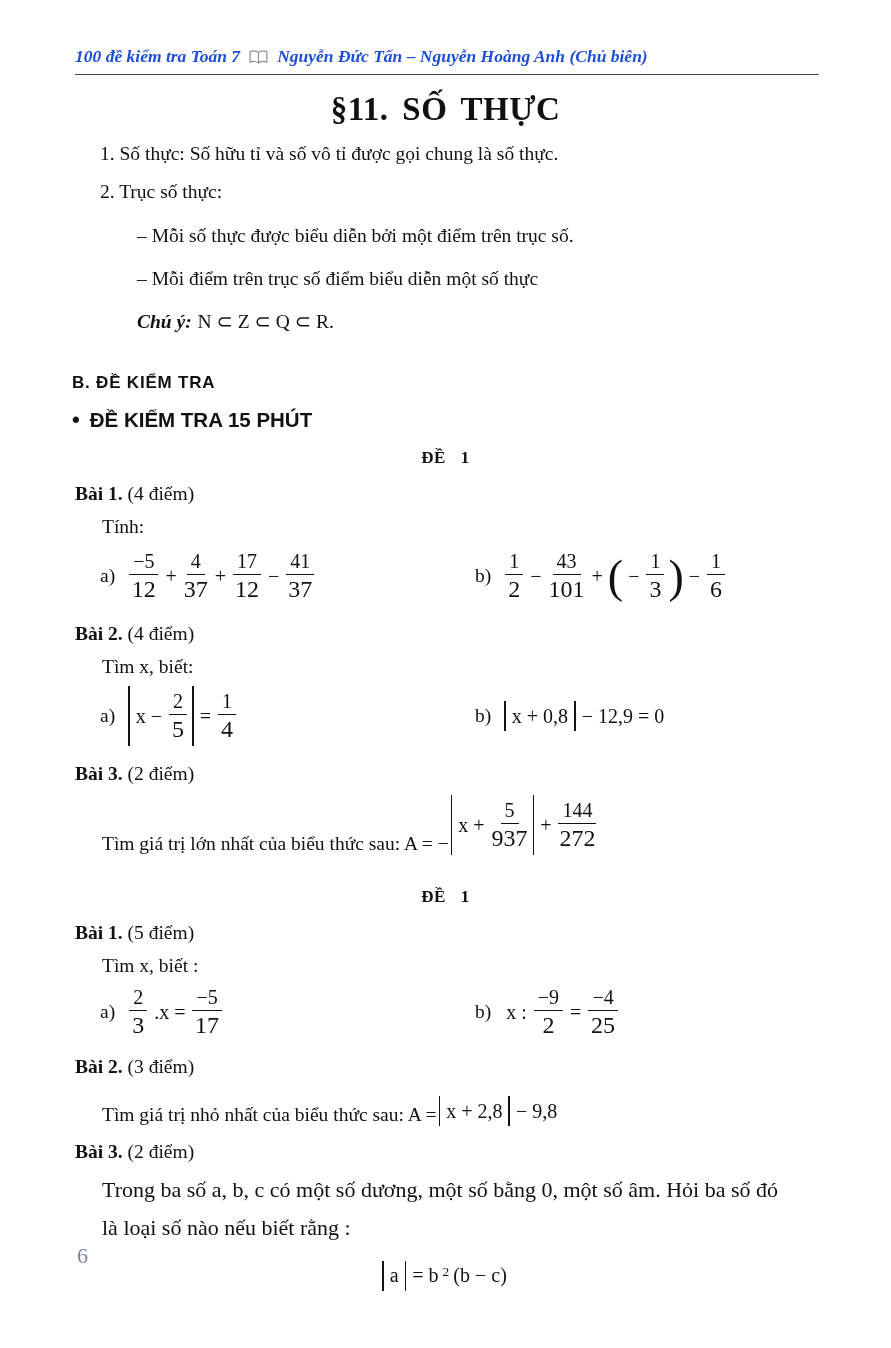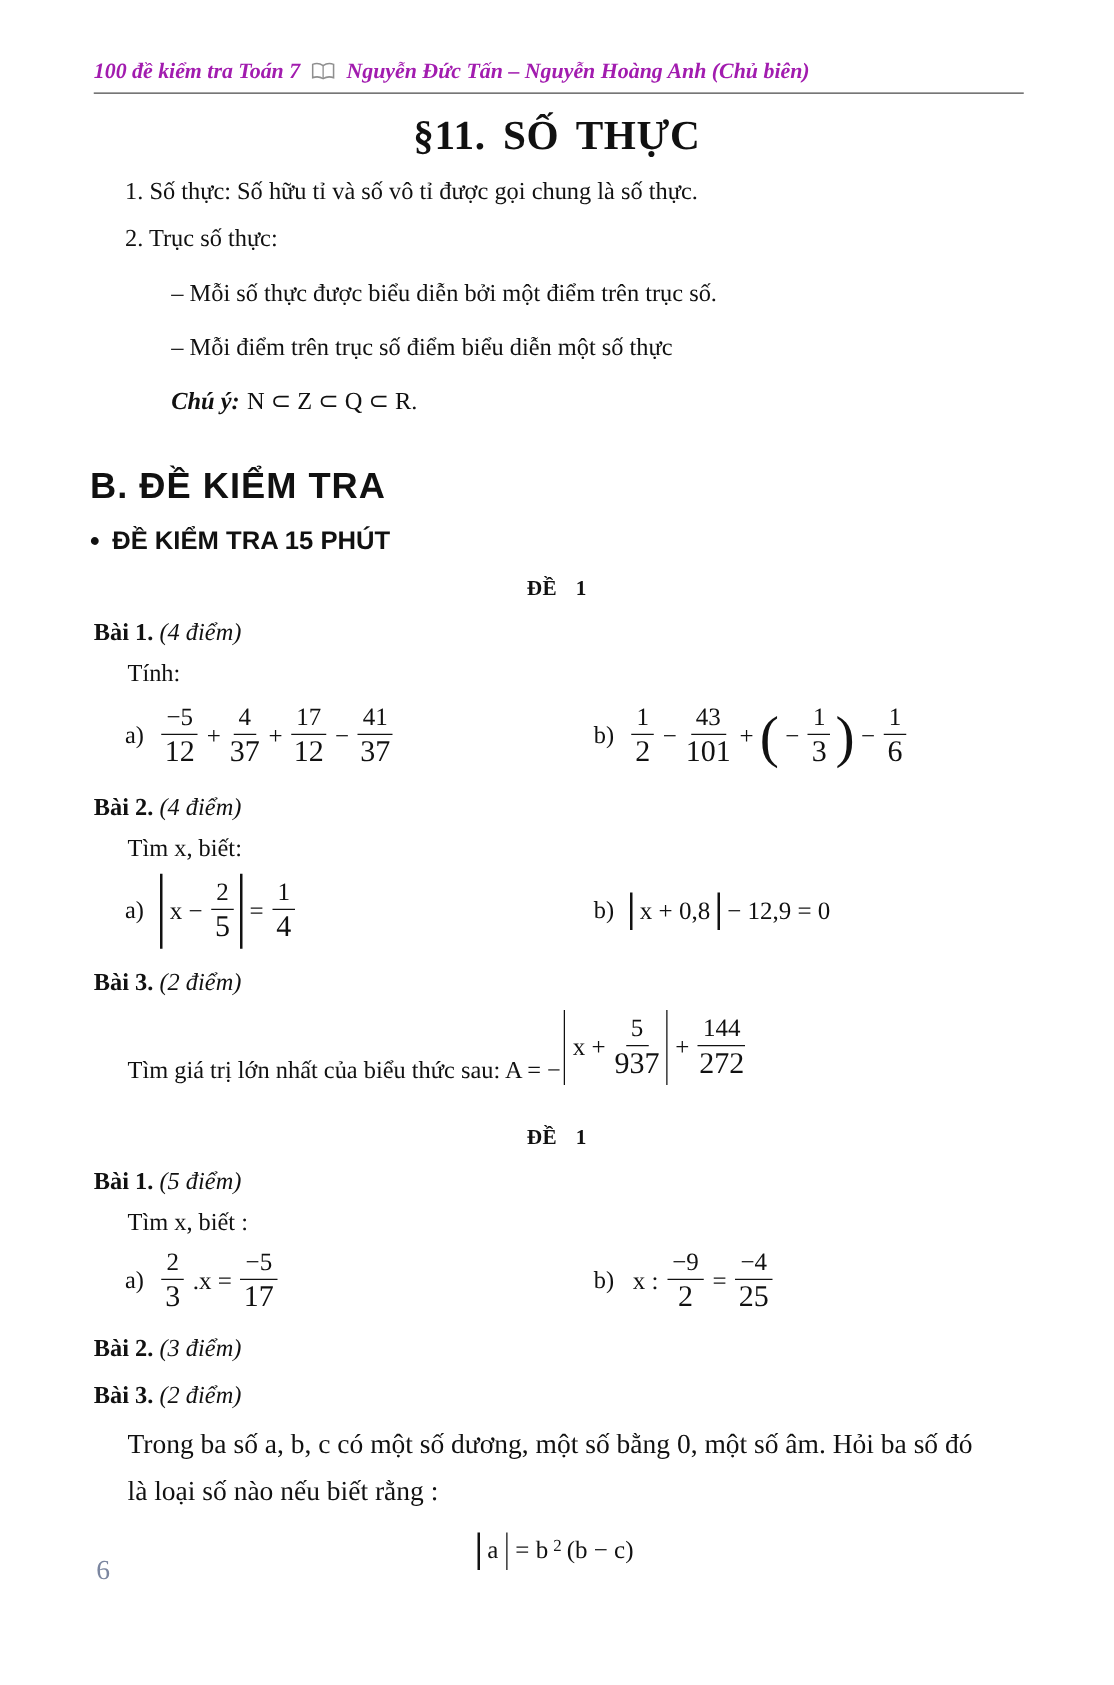--- a/index.html
+++ b/index.html
@@ -6,41 +6,41 @@
   .page{
     width:891px;height:1348px;position:relative;margin:0 auto;
     background:#ffffff;color:#111;overflow:hidden;
     font-family:"Liberation Serif", serif;
   }
   
   .header{
     margin:46px 72px 4px 75px;padding-bottom:7px;
     border-bottom:1.4px solid #4a4a4a;
     display:flex;align-items:center;gap:9px;
-    color:#a21caf;font-weight:bold;font-style:italic;font-size:17.5px;
+    color:#1d4ed8;font-weight:bold;font-style:italic;font-size:17.5px;
     white-space:nowrap;
   }
   .book-icon{display:inline-flex;align-items:center;flex:0 0 auto;font-style:normal}
   
   .lesson-title{text-align:center;margin-top:16px;font-size:33px;font-weight:bold;word-spacing:5px;letter-spacing:.5px}
   .notes{margin:12px 72px 0 100px;font-size:19.5px}
   .note-item{margin-top:10px;line-height:1.45}
   .dash{margin-left:37px;margin-top:15px}
   .chuy{margin-left:37px;margin-top:15px}
   .chuy-label{font-weight:bold;font-style:italic;margin-right:1px}
   
-  .secb{margin:37px 0 0 72px;font-family:"Liberation Sans",sans-serif;font-weight:bold;font-size:29px;letter-spacing:.8px}
+  .secb{margin:37px 0 0 72px;font-family:"Liberation Sans",sans-serif;font-weight:bold;font-size:17px;letter-spacing:.8px}
   .subtitle{margin:15px 0 0 72px;font-family:"Liberation Sans",sans-serif;font-weight:bold;font-size:20.5px;display:flex;align-items:center;gap:10px}
   .bullet{font-size:22px;line-height:1}
   .de-title{text-align:center;font-size:17px;font-weight:bold;margin-top:16px;letter-spacing:.5px;word-spacing:10px}
   .de2-title{margin-top:32px}
   
   .bai{margin:15px 0 0 75px;font-size:19.5px}
   .blabel{font-weight:bold}
-  .points{font-style:italic}
+  .points{}
   .intro{margin:11px 0 0 102px;font-size:19.5px}
   .parts{display:flex;align-items:center;margin-top:6px;min-height:64px}
   .parts.shorter{min-height:58px}
   .part{display:flex;align-items:center;gap:11px;font-size:19.5px}
   .part-a{margin-left:100px;width:375px;box-sizing:border-box}
   .inline-row{display:flex;align-items:flex-end;margin:4px 0 0 102px;font-size:19.5px;min-height:66px}
   .inline-row.shorter{min-height:44px}
   .para{margin:10px 72px 0 102px;font-size:22px;line-height:1.55}
   .para.tight{margin-top:4px}
   .center-formula{display:flex;justify-content:center;align-items:center;margin-top:10px;min-height:40px}
@@ -246,20 +246,29 @@
             <span class="den">25</span>
           </span>
         </span>
     </div>
   </div>
 
   <div class="bai">
     <span class="blabel">Bài 2.</span>
     <span class="points">(3 điểm)</span>
   </div>
+  <div class="inline-row shorter">
+    <span>Tìm giá trị nhỏ nhất của biểu thức sau: A =</span>
+    <span class="formula">
+        <span class="vbar short"></span>
+        <span class="mt">x + 2,8</span>
+        <span class="vbar short"></span>
+        <span class="mt">− 9,8</span>
+      </span>
+  </div>
 
   <div class="bai">
     <span class="blabel">Bài 3.</span>
     <span class="points">(2 điểm)</span>
   </div>
   <div class="para">Trong ba số a, b, c có một số dương, một số bằng 0, một số âm. Hỏi ba số đó</div>
   <div class="para tight">là loại số nào nếu biết rằng :</div>
   <div class="center-formula">
     <span class="formula">
         <span class="vbar short"></span>

